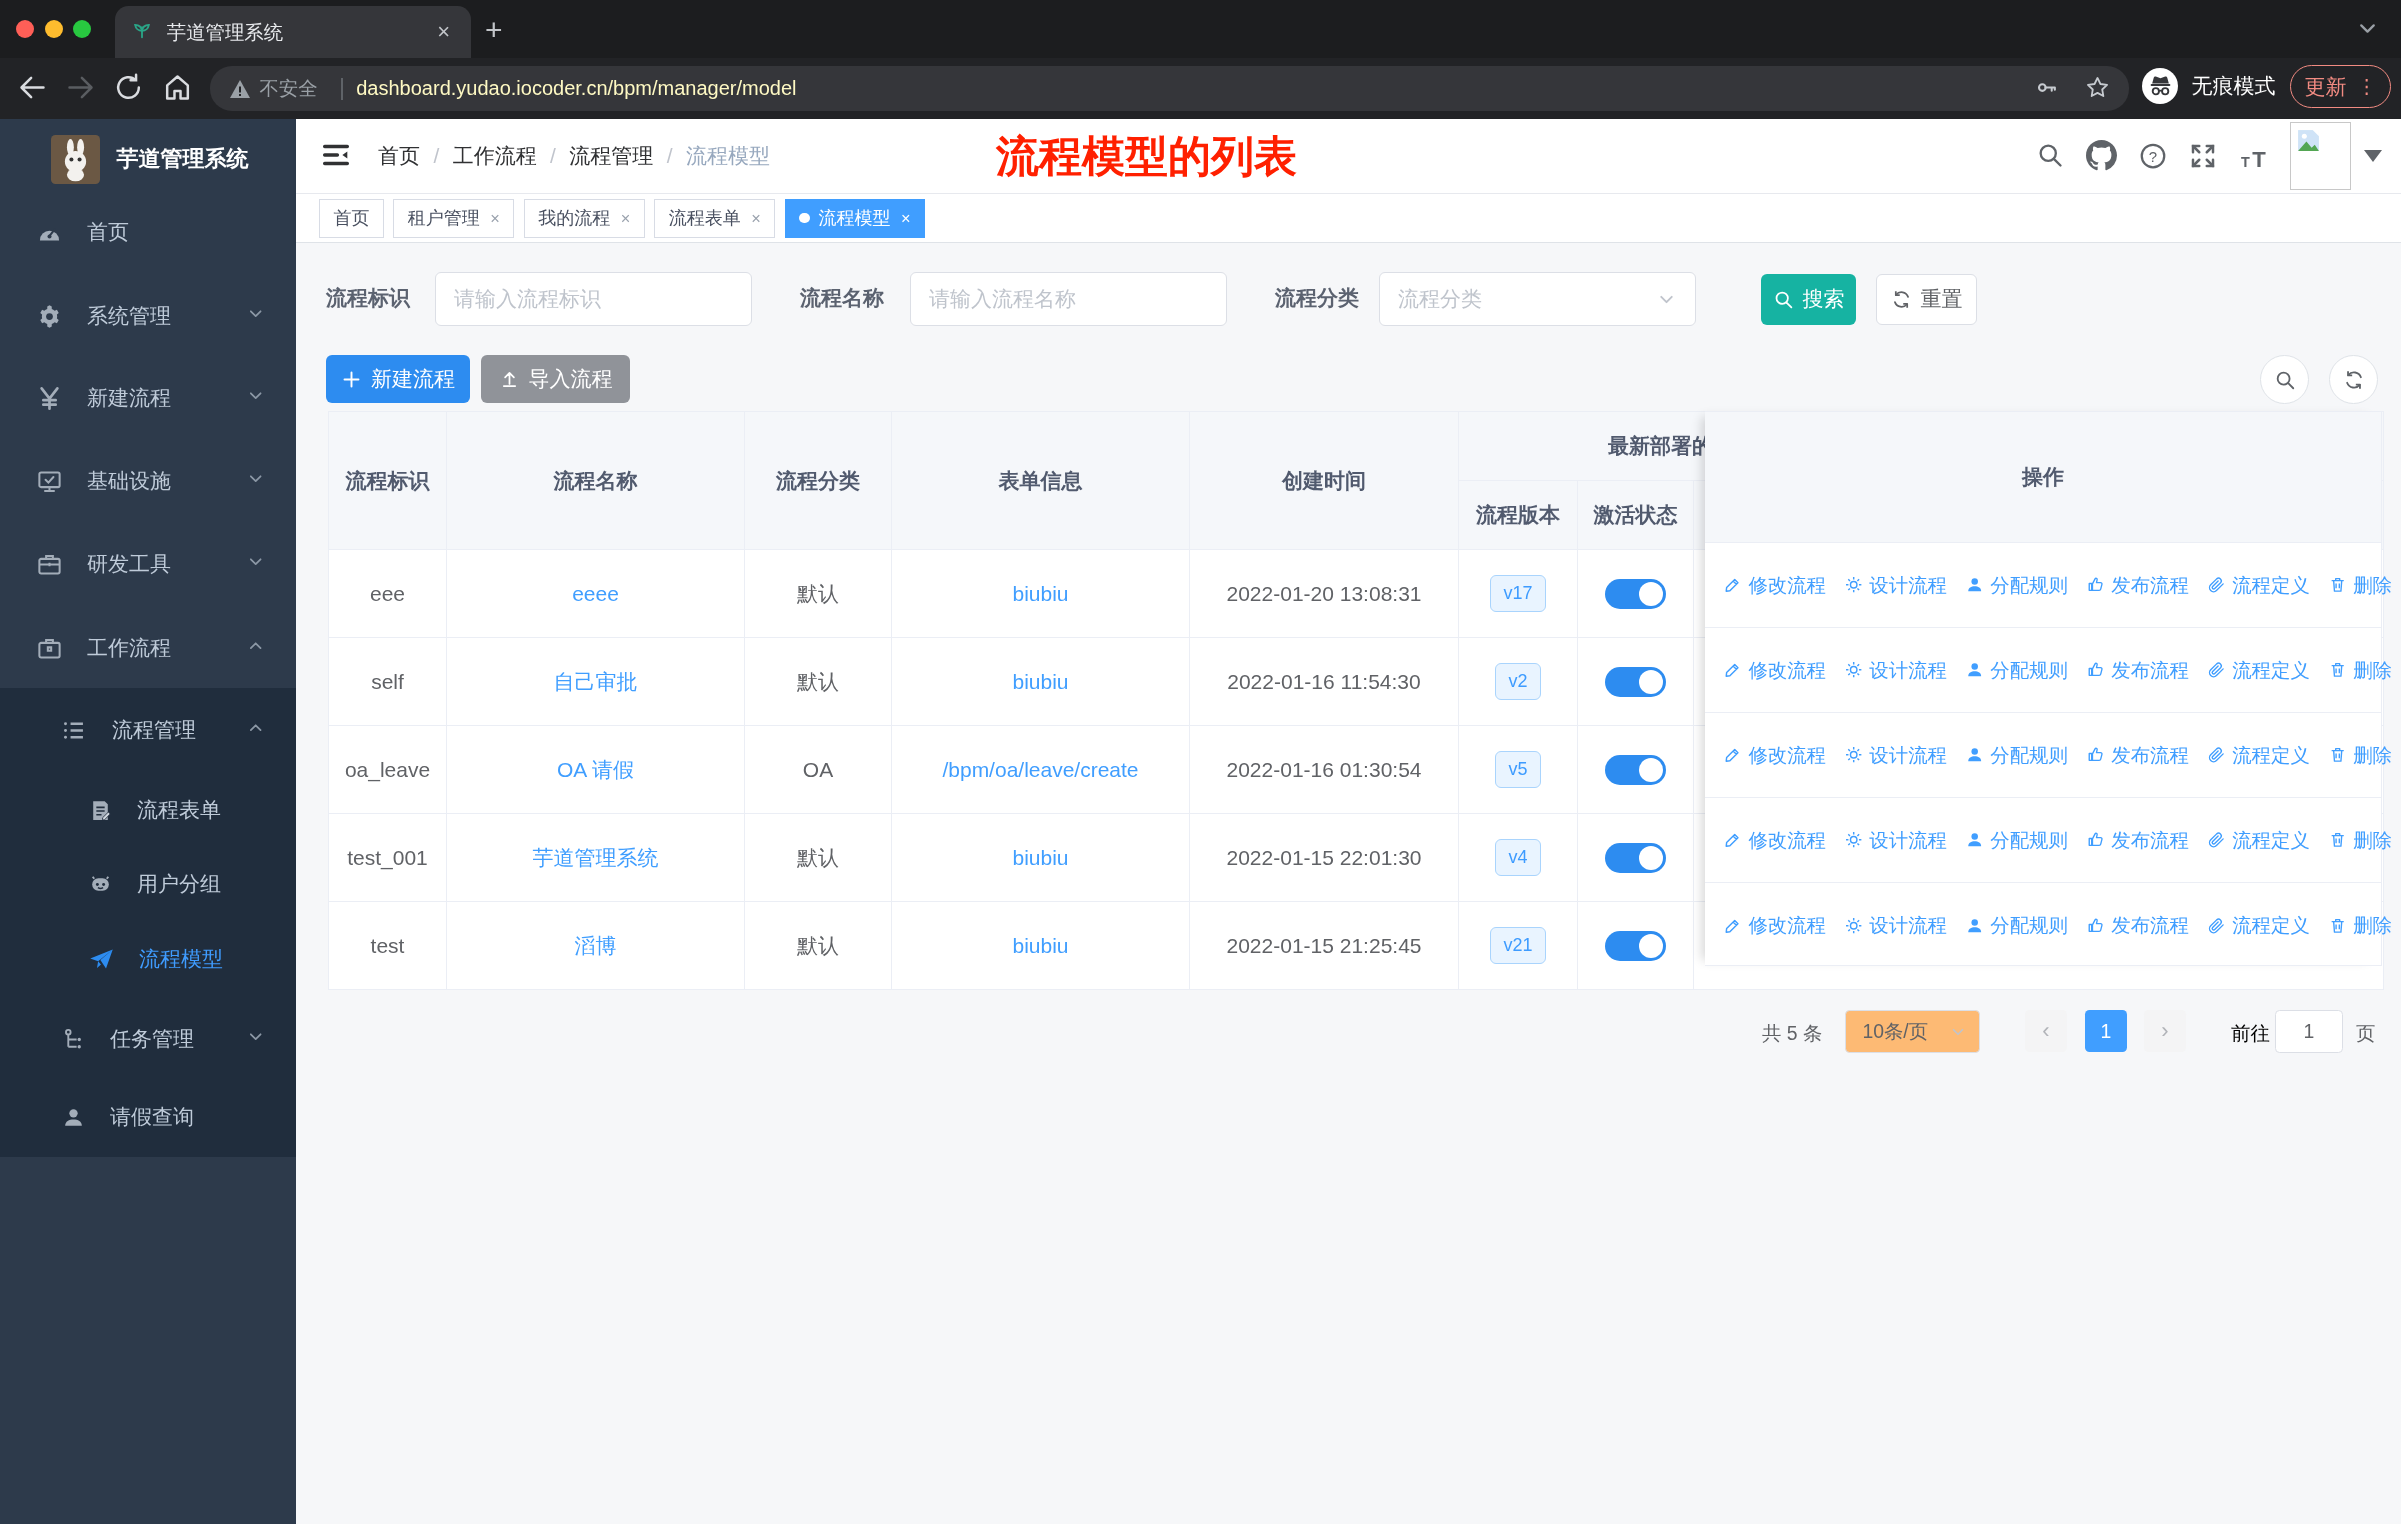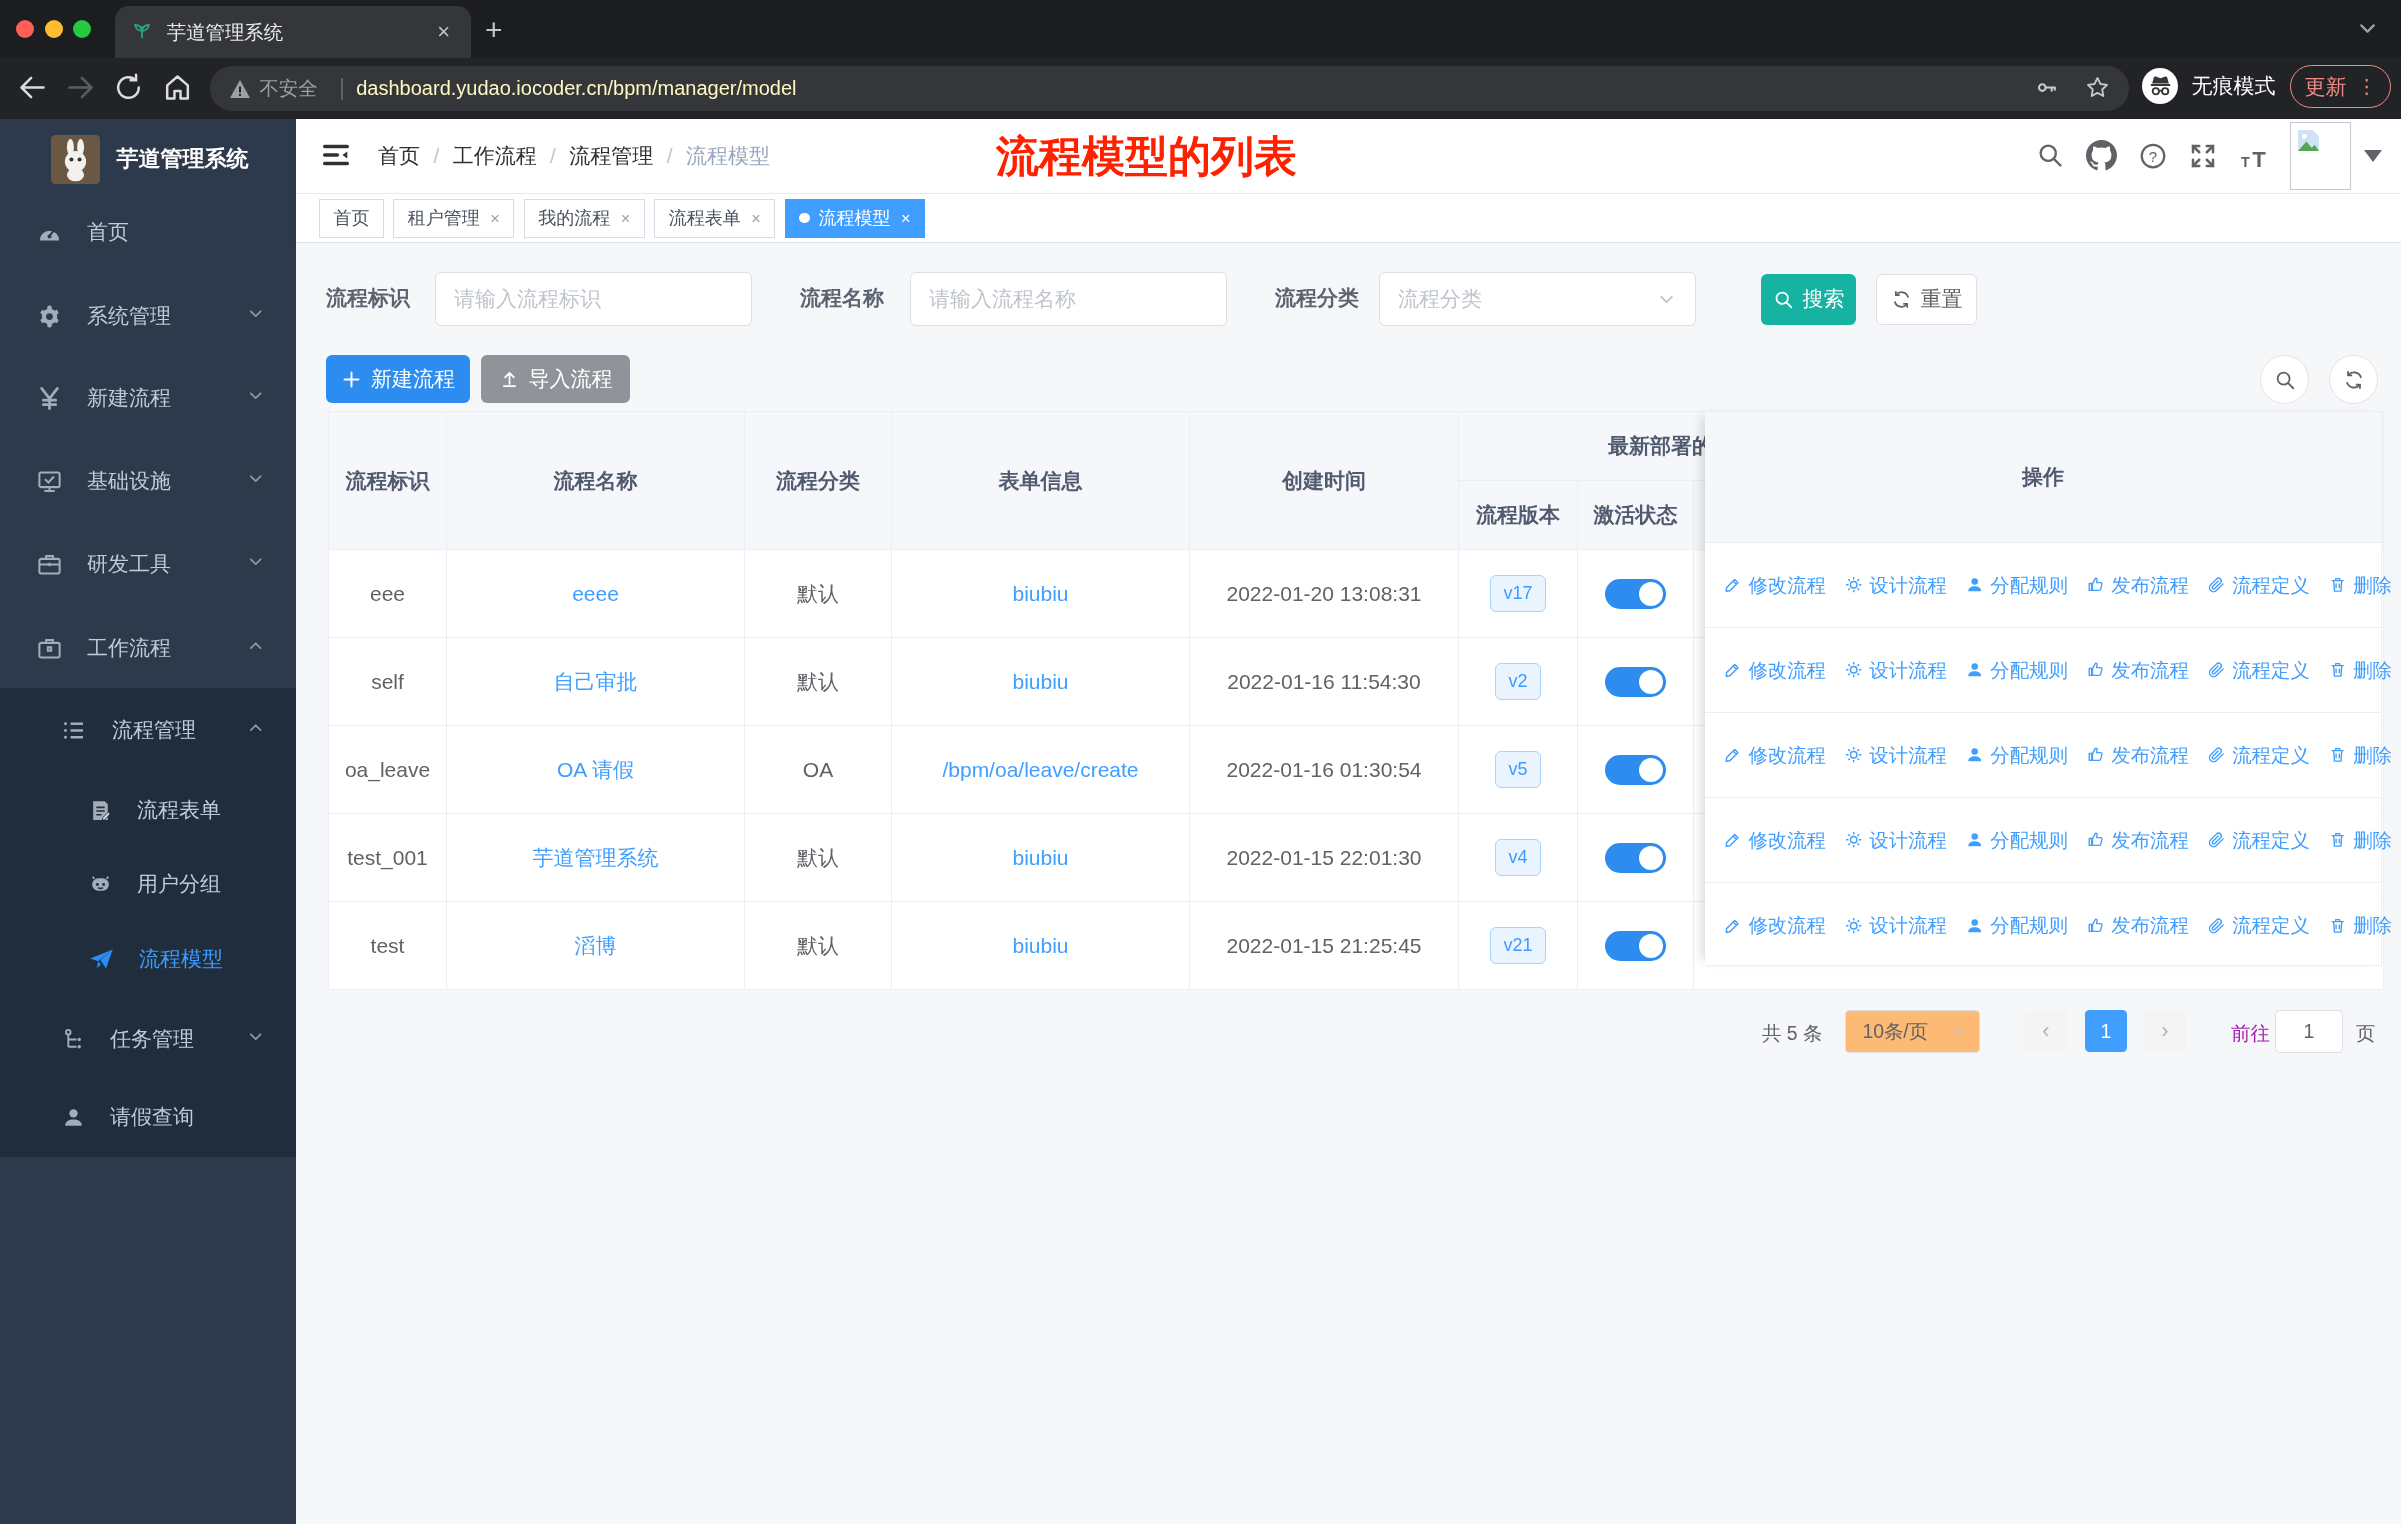--- a/index.html
+++ b/index.html
@@ -95,21 +95,21 @@
   .op-row:last-child{border-bottom:none;}
   .op-link{display:inline-flex;align-items:center;color:#409eff;font-size:19.4px;text-decoration:none;margin-right:18px;white-space:nowrap;cursor:pointer;}
   .op-link .op-ico{margin-right:6px;}
 
   
   .pag-total{position:absolute;left:1466px;top:777px;font-size:19.4px;color:#606266;}
   .pag-size{position:absolute;left:1549px;top:767px;width:135px;height:43px;border:0.7px solid #dcdfe6;border-radius:4.5px;background:#fdba74;box-sizing:border-box;display:flex;align-items:center;padding:0 12px 0 16.4px;}
   .pag-size .pstext{font-size:19.4px;color:#606266;flex:1;}
   .pag-btn{position:absolute;top:767px;width:42px;height:42px;border-radius:4.5px;background:#f4f4f5;display:flex;align-items:center;justify-content:center;color:#b1b3b8;font-size:22px;}
   .pag-btn.cur{background:#409eff;color:#fff;font-size:19.4px;}
-  .pag-goto{position:absolute;left:1935px;top:777px;font-size:19.4px;color:#a21caf;}
+  .pag-goto{position:absolute;left:1935px;top:777px;font-size:19.4px;color:#000000;}
   .pag-input{position:absolute;left:1979px;top:767px;width:68px;height:43px;border:0.7px solid #dcdfe6;border-radius:4.5px;background:#fff;box-sizing:border-box;text-align:center;font-size:19.4px;color:#606266;font-family:inherit;}
   .pag-unit{position:absolute;left:2060px;top:777px;font-size:19.4px;color:#606266;}
 </style>
 </head>
 <body>
 
 <svg width="0" height="0" style="position:absolute" aria-hidden="true">
   <defs>
     <symbol id="ico-edit" viewBox="0 0 24 24">
         <path d="M14.5 5.5l4 4L8.5 19.5 4 20l.5-4.5zM12.5 7.5l4 4" fill="none" stroke="currentColor" stroke-width="1.8" stroke-linejoin="round"></path>

